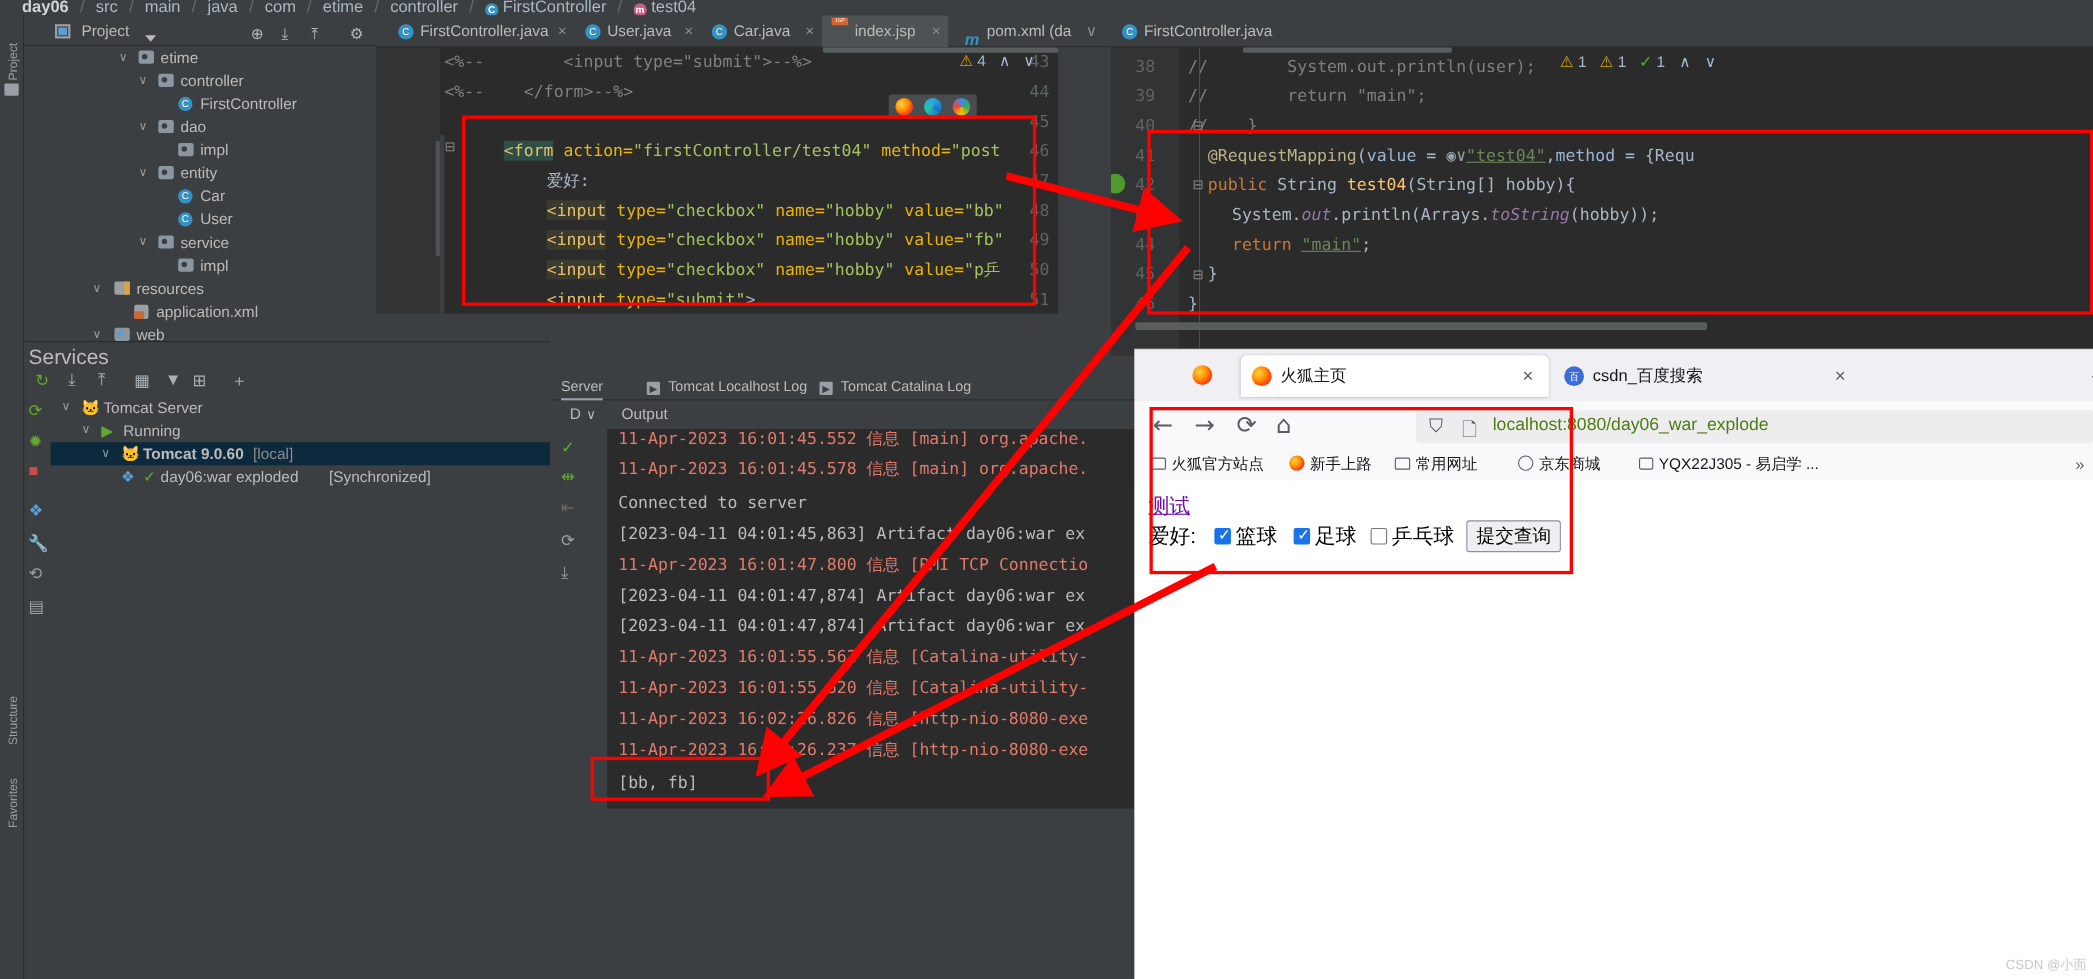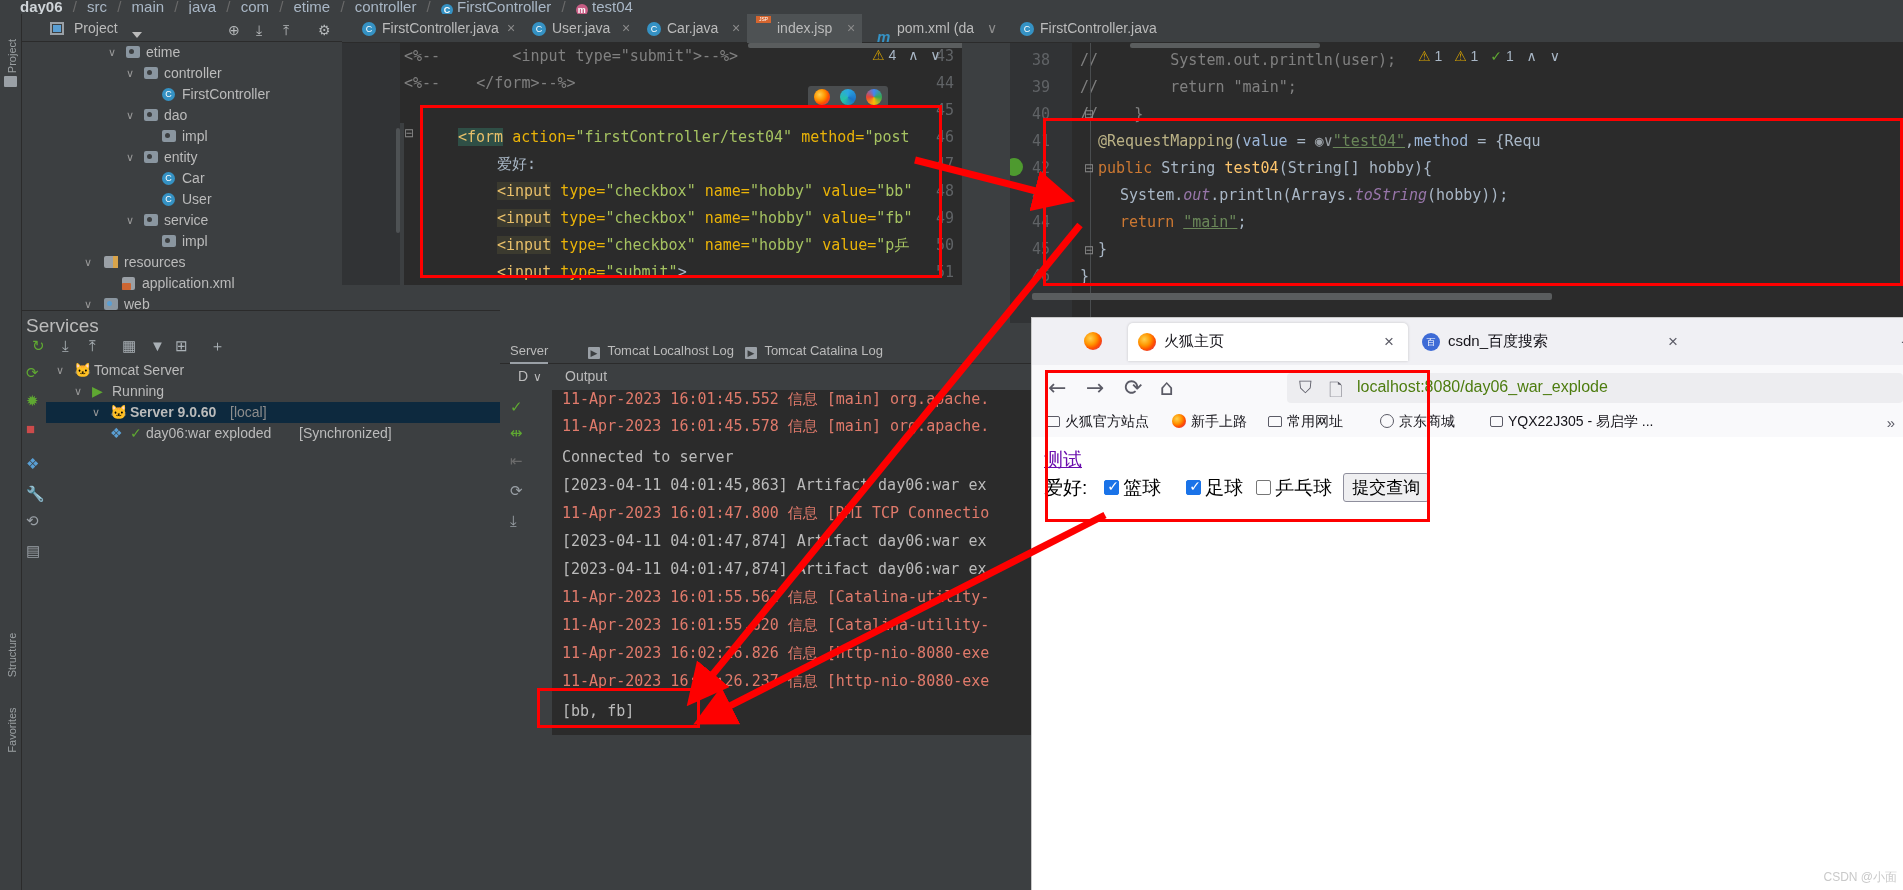--- a/index.html
+++ b/index.html
@@ -342,21 +342,21 @@
       <span class="tlabel" style="left:48px;">Tomcat Server</span>
     </div>
     <div class="srow">
       <span class="arrow" style="left:28px;">∨</span>
       <span style="position:absolute;left:46px;color:#5fa832;">▶</span>
       <span class="tlabel" style="left:66px;">Running</span>
     </div>
     <div class="srow sel">
       <span class="arrow" style="left:46px;">∨</span>
       <span style="position:absolute;left:64px;color:#d4a14a;">🐱</span>
-      <span class="tlabel" style="left:84px;font-weight:bold;">Server 9.0.60</span>
+      <span class="tlabel" style="left:84px;font-weight:bold;">Tomcat 9.0.60</span>
       <span class="tlabel" style="left:184px;color:#8c8c8c;">[local]</span>
     </div>
     <div class="srow">
       <span style="position:absolute;left:64px;color:#5a9fd4;">❖</span>
       <span style="position:absolute;left:84px;color:#5fa832;">✓</span>
       <span class="tlabel" style="left:100px;">day06:war exploded</span>
       <span class="tlabel" style="left:253px;">[Synchronized]</span>
     </div>
   </div>
 
@@ -571,21 +571,21 @@
     </div>
 
     <div class="ffpage">
       <a class="pg-link">测试</a>
       <div class="pg-row">
         <span>爱好:</span>
         <span style="display:inline-flex;align-items:center;gap:4px;margin-left:14px;">
           <span class="cbx on"></span>
           <span>篮球</span>
         </span>
-        <span style="display:inline-flex;align-items:center;gap:4px;margin-left:22px;">
+        <span style="display:inline-flex;align-items:center;gap:4px;margin-left:12px;">
           <span class="cbx on"></span>
           <span>足球</span>
         </span>
         <span style="display:inline-flex;align-items:center;gap:4px;margin-left:10px;">
           <span class="cbx"></span>
           <span>乒乓球</span>
         </span>
         <button class="subbtn">提交查询</button>
       </div>
       <div class="csdn">CSDN @小面</div>

